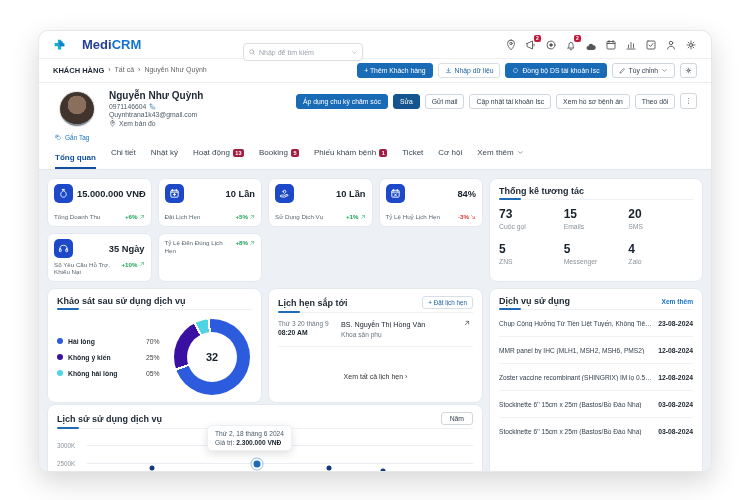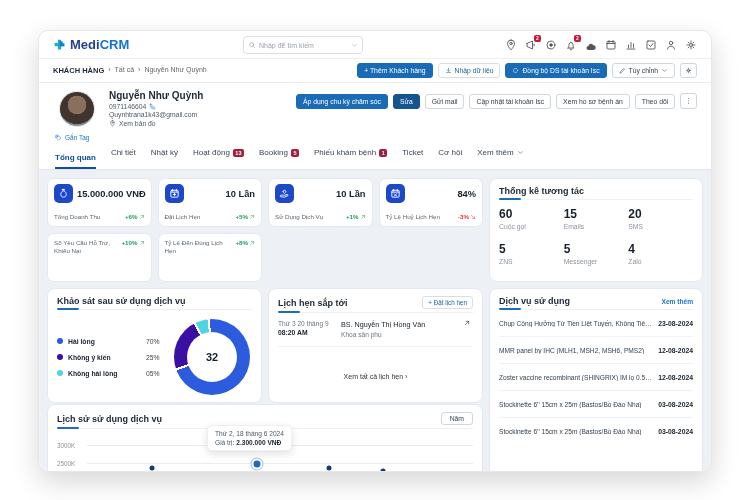--- a/index.html
+++ b/index.html
@@ -4,23 +4,23 @@
 <style>
   * { margin:0; padding:0; box-sizing:border-box; }
   html,body { width:750px; height:500px; background:#ffffff; font-family:"Liberation Sans", sans-serif; overflow:hidden; }
   .window{ position:absolute; left:38px; top:30px; width:674px; height:442px; background:#fff;
            border:1px solid #e7e7e7; border-radius:10px; overflow:hidden;
            box-shadow:0 10px 28px rgba(0,0,0,.16); }
   svg.ic{ stroke:currentColor; fill:none; stroke-width:1.8; stroke-linecap:round; stroke-linejoin:round; display:block; }
 
   
   .topbar{ height:28px; display:flex; align-items:center; padding:0 14px; border-bottom:1px solid #efefef; position:relative; }
-  .logo{ display:flex; align-items:center; gap:4px; font-weight:bold; font-size:13px; }
+  .logo{ display:flex; align-items:center; gap:16px; font-weight:bold; font-size:13px; }
   .logo .medi{ color:#233f94; } .logo .crm{ color:#1273d4; }
-  .searchbox{ position:absolute; left:204px; top:5px; width:120px; height:18px; border:1px solid #ddd; border-radius:4px;
+  .searchbox{ position:absolute; left:204px; top:12px; width:120px; height:18px; border:1px solid #ddd; border-radius:4px;
               display:flex; align-items:center; padding:0 4px; gap:3px; color:#999; background:#fff;}
   .searchbox input{ border:none; outline:none; flex:1; font-size:7px; min-width:0; color:#444; font-family:inherit;}
   .searchbox input::placeholder{ color:#9aa3ad; }
   .top-icons{ margin-left:auto; display:flex; align-items:center; gap:8px; color:#555; }
   .tico{ position:relative; width:12px; height:12px; cursor:pointer; }
   .tico svg{ width:12px; height:12px; }
   .mini-badge{ position:absolute; top:-4px; right:-4px; min-width:7px; height:7px; background:#c1183a; color:#fff;
                font-size:5px; line-height:7px; text-align:center; border-radius:2px; padding:0 1px; font-weight:bold;}
 
   
@@ -415,20 +415,30 @@
                 <svg class="ic" viewBox="0 0 24 24">
                   <path d="M6 6l12 12M18 9v9H9"></path>
                 </svg>
               </span>
             </div>
         </div>
 
 
 
         <div class="kpi">
+          <div class="kpi-top">
+              <span class="kpi-ic">
+                <svg class="ic" viewBox="0 0 24 24">
+                  <path d="M4 13a8 8 0 0 1 16 0"></path>
+                  <rect x="3" y="13" width="4" height="6" rx="1.5"></rect>
+                  <rect x="17" y="13" width="4" height="6" rx="1.5"></rect>
+                </svg>
+              </span>
+            <span class="kpi-val">35 Ngày</span>
+            </div>
           <div class="kpi-bottom">
               <span class="kpi-label">Số Yêu Cầu Hỗ Trợ, Khiếu Nại</span>
             <span class="delta pos">
                 <span>+10%</span>
                 <svg class="ic" viewBox="0 0 24 24">
                   <path d="M6 18L18 6M9 6h9v9"></path>
                 </svg>
               </span>
             </div>
         </div>
@@ -533,21 +543,21 @@
     </div>
 
     <div class="col">
       <div class="panel" style="height:104px;">
         <div class="ptitle-wrap">
             <div class="ptitle">Thống kê tương tác</div>
             <div class="accent"></div>
           </div>
         <div class="stats-grid">
           <div>
-              <div class="stat-val">60</div>
+              <div class="stat-val">73</div>
               <div class="stat-label">Cuộc gọi</div>
             </div>
           <div>
               <div class="stat-val">15</div>
               <div class="stat-label">Emails</div>
             </div>
           <div>
               <div class="stat-val">20</div>
               <div class="stat-label">SMS</div>
             </div>

